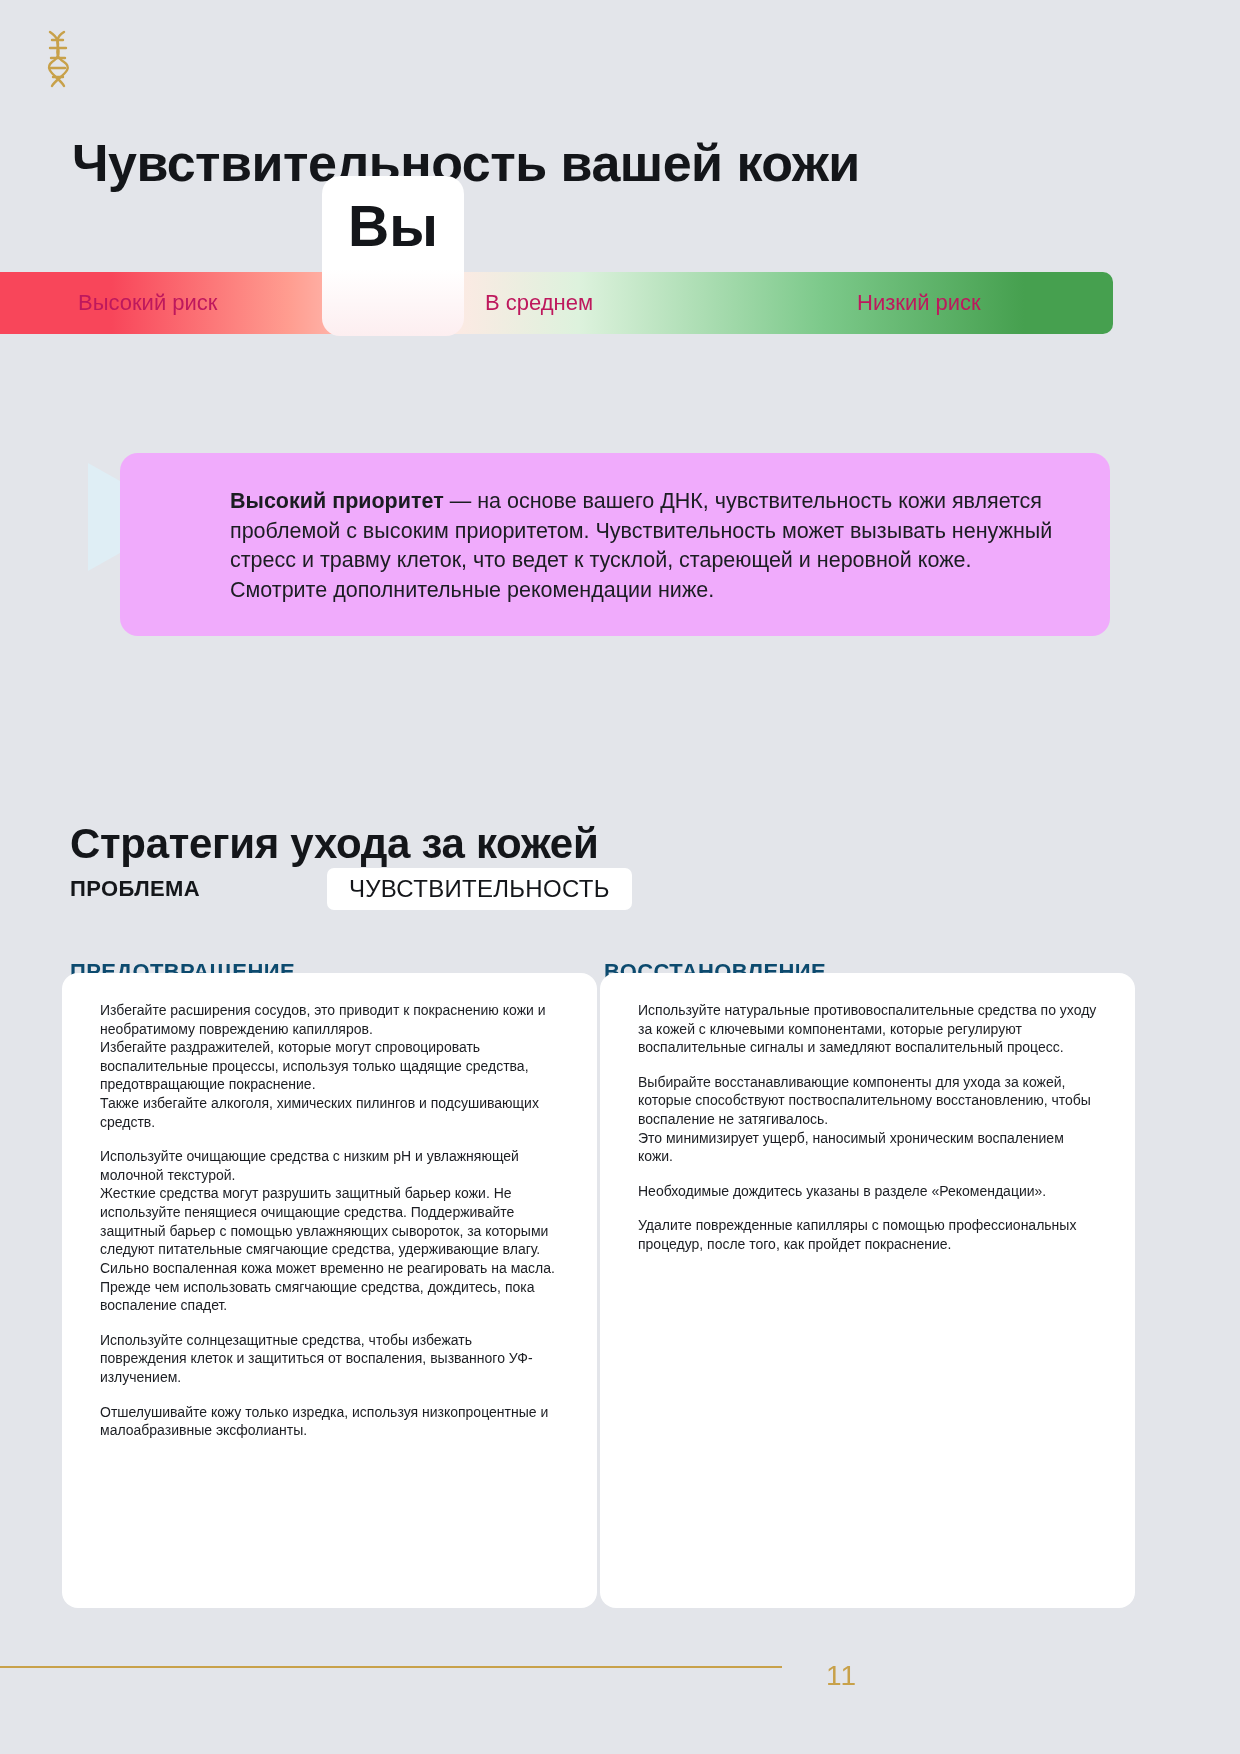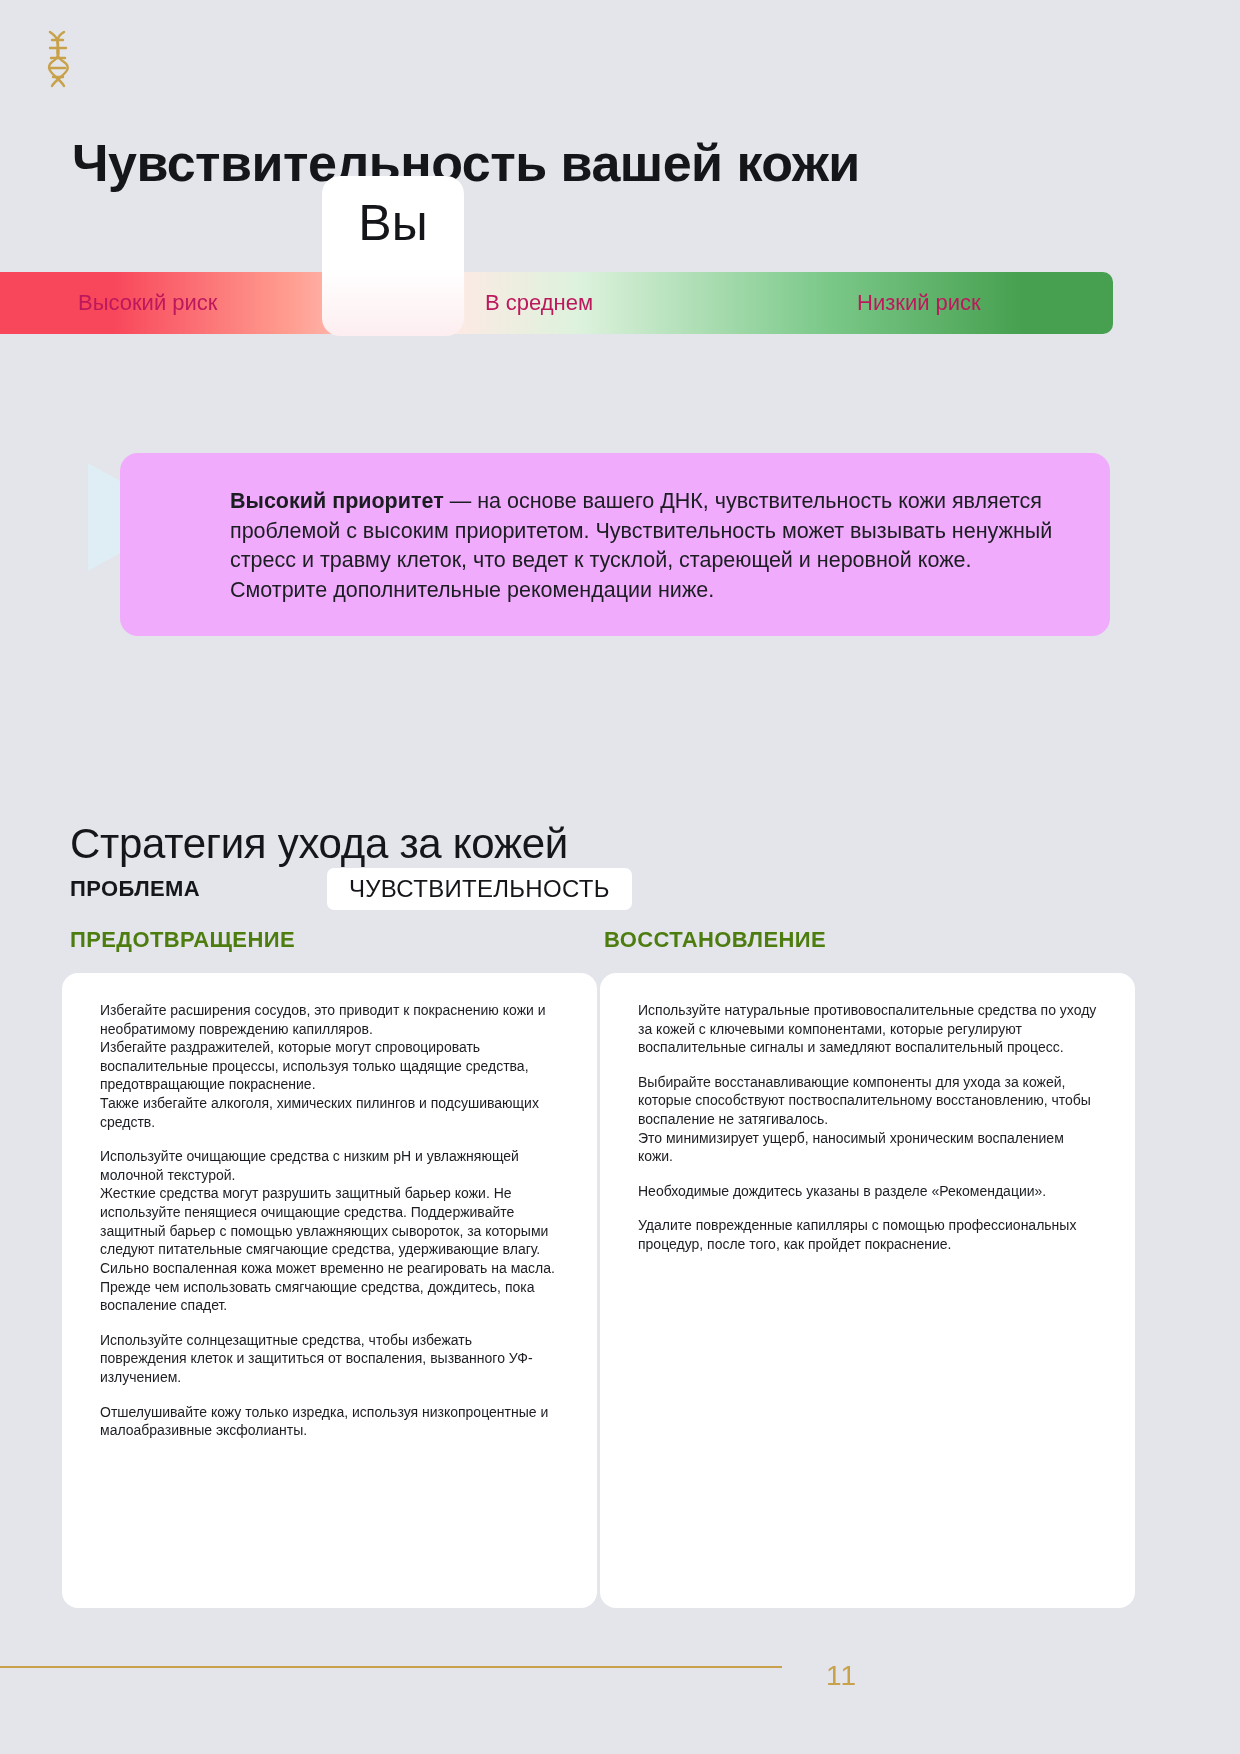--- a/index.html
+++ b/index.html
@@ -82,23 +82,24 @@
     height: 160px;
     border-radius: 18px;
     background: linear-gradient(to bottom, #ffffff 0%, #ffffff 58%, #fdeef0 100%);
     display: flex;
     align-items: flex-start;
     justify-content: center;
     box-sizing: border-box;
     padding-top: 22px;
   }
   .you-marker span {
-    font-size: 50px;
+    font-size: 57px;
     color: #14161a;
     line-height: 1;
+    font-weight: bold;
   }
 
   
   .callout {
     position: absolute;
     top: 453px;
     left: 120px;
     width: 990px;
     min-height: 178px;
     background: #f0abfc;
@@ -122,21 +123,21 @@
     color: #1b1d22;
   }
   .callout-text b { font-weight: bold; }
 
   
   .section-title {
     position: absolute;
     top: 785px;
     left: 70px;
     font-size: 42px;
-    font-weight: normal;
+    font-weight: bold;
     letter-spacing: -0.3px;
     color: #14161a;
   }
   .problem-label {
     position: absolute;
     top: 876px;
     left: 70px;
     font-size: 22px;
     font-weight: bold;
     letter-spacing: 0.4px;
@@ -148,25 +149,25 @@
     left: 327px;
     padding: 7px 22px;
     background: #ffffff;
     border-radius: 7px;
     font-size: 24px;
     color: #14161a;
     letter-spacing: 0.3px;
   }
   .col-head {
     position: absolute;
-    top: 927px;
+    top: 959px;
     font-size: 22px;
     font-weight: bold;
     letter-spacing: 0.4px;
-    color: #4d7c0f;
+    color: #0c4a6e;
   }
   .col-head.left  { left: 70px; }
   .col-head.right { left: 604px; }
 
   .card {
     position: absolute;
     top: 973px;
     width: 535px;
     height: 635px;
     background: #ffffff;

